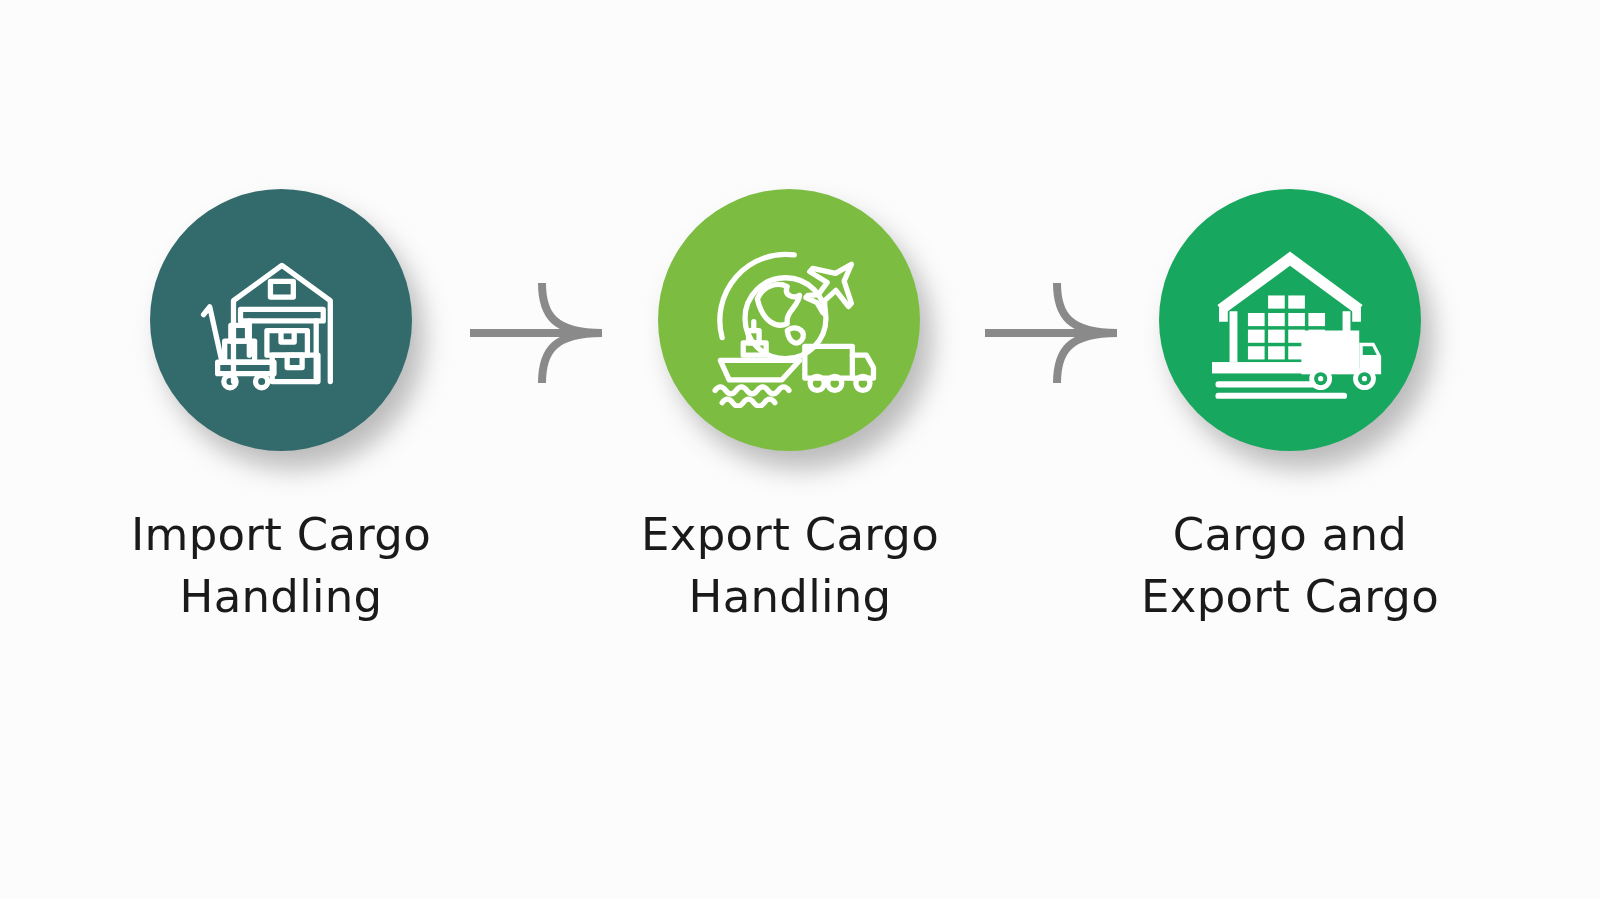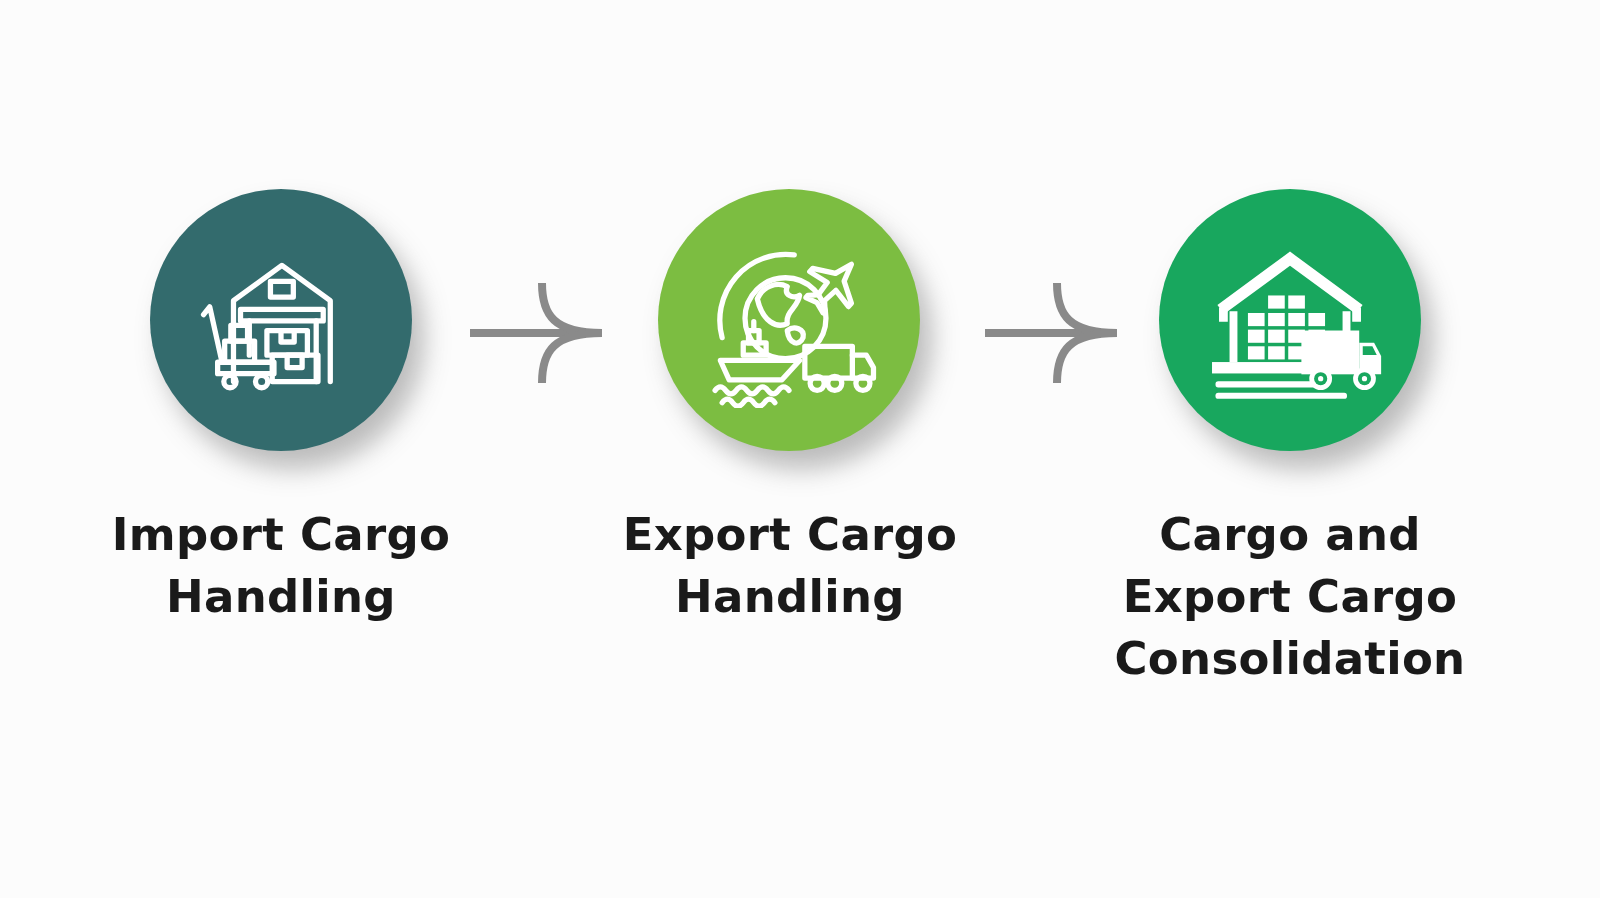--- a/index.html
+++ b/index.html
@@ -29,21 +29,21 @@
   .c0 { left: 150px; }
   .c1 { left: 658px; }
   .c2 { left: 1159px; }
   .caption {
     position: absolute;
     top: 504px;
     width: 480px;
     text-align: center;
     font-size: 45px;
     line-height: 62px;
-    font-weight: 700;
+    font-weight: 400;
     letter-spacing: 0.3px;
     color: #1A1A1A;
   }
   .caption span { display: block; }
   .cap0 { left: 41px; }
   .cap1 { left: 550px; }
   .cap2 { left: 1050px; }
   .arrow {
     position: absolute;
     top: 283px;
@@ -181,16 +181,15 @@
     <span>Import Cargo</span>
     <span>Handling</span>
   </div>
   <div class="caption cap1" style="color: rgb(26, 26, 26);">
     <span>Export Cargo</span>
     <span>Handling</span>
   </div>
   <div class="caption cap2" style="color: rgb(26, 26, 26);">
     <span>Cargo and</span>
     <span>Export Cargo</span>
-    <span>Consolidation</span>
   </div>
 
 </div>
 
 </body></html>

